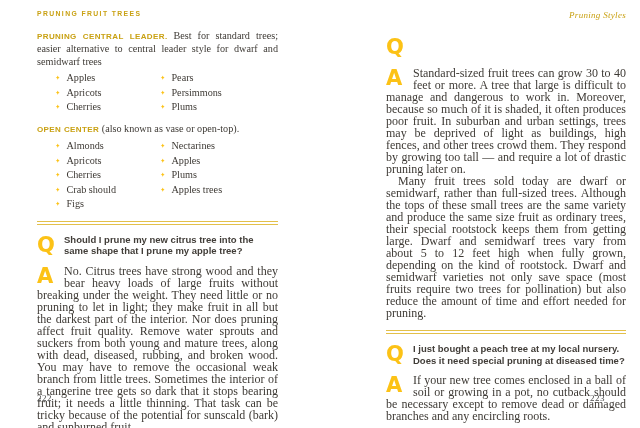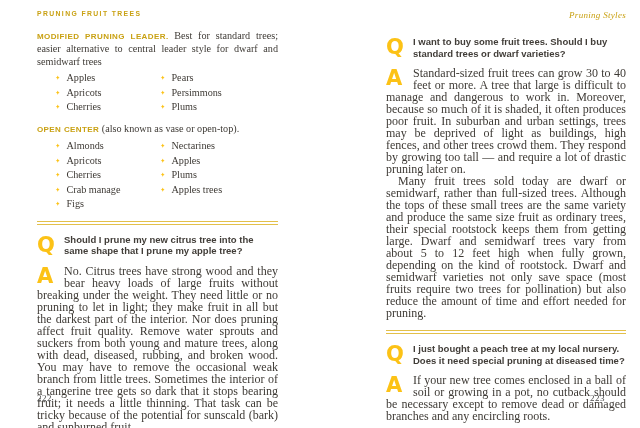--- a/index.html
+++ b/index.html
@@ -149,21 +149,21 @@
 </style>
 </head>
 <body>
 
 <div id="spread">
 
   <div class="page page-left">
 
     <div class="running-head">PRUNING FRUIT TREES</div>
 
-    <p class="intro"><span class="lead-in">MODIFIED PRUNING LEADER.</span> <span>Best for standard trees; easier alternative to central leader style for dwarf and semidwarf trees</span></p>
+    <p class="intro"><span class="lead-in">PRUNING CENTRAL LEADER.</span> <span>Best for standard trees; easier alternative to central leader style for dwarf and semidwarf trees</span></p>
 
     <div class="plant-list">
       <ul class="plant-col col-1">
         <li><span class="bullet">✦</span><span>Apples</span></li>
         <li><span class="bullet">✦</span><span>Apricots</span></li>
         <li><span class="bullet">✦</span><span>Cherries</span></li>
       </ul>
       <ul class="plant-col">
         <li><span class="bullet">✦</span><span>Pears</span></li>
         <li><span class="bullet">✦</span><span>Persimmons</span></li>
@@ -171,21 +171,21 @@
       </ul>
     </div>
 
     <p class="intro"><span class="lead-in">OPEN CENTER</span> <span>(also known as vase or open-top).</span></p>
 
     <div class="plant-list">
       <ul class="plant-col col-1">
         <li><span class="bullet">✦</span><span>Almonds</span></li>
         <li><span class="bullet">✦</span><span>Apricots</span></li>
         <li><span class="bullet">✦</span><span>Cherries</span></li>
-        <li><span class="bullet">✦</span><span>Crab manage</span></li>
+        <li><span class="bullet">✦</span><span>Crab should</span></li>
         <li><span class="bullet">✦</span><span>Figs</span></li>
       </ul>
       <ul class="plant-col">
         <li><span class="bullet">✦</span><span>Nectarines</span></li>
         <li><span class="bullet">✦</span><span>Apples</span></li>
         <li><span class="bullet">✦</span><span>Plums</span></li>
         <li><span class="bullet">✦</span><span>Apples trees</span></li>
       </ul>
     </div>
 
@@ -208,21 +208,20 @@
     </div>
 
   </div>
 
   <div class="page page-right">
 
     <div class="running-head-right">Pruning Styles</div>
 
     <div class="q-block">
       <span class="qa-letter">Q</span>
-      <div class="question">I want to buy some fruit trees. Should I buy standard trees or dwarf varieties?</div>
     </div>
 
     <div class="a-block">
       <span class="qa-letter">A</span>
       <p class="answer">Standard-sized fruit trees can grow 30 to 40 feet or more. A tree that large is difficult to manage and dangerous to work in. Moreover, because so much of it is shaded, it often produces poor fruit. In suburban and urban settings, trees may be deprived of light as buildings, high fences, and other trees crowd them. They respond by growing too tall — and require a lot of drastic pruning later on.</p>
       <p class="answer">Many fruit trees sold today are dwarf or semidwarf, rather than full-sized trees. Although the tops of these small trees are the same variety and produce the same size fruit as ordinary trees, their special rootstock keeps them from getting large. Dwarf and semidwarf trees vary from about 5 to 12 feet high when fully grown, depending on the kind of rootstock. Dwarf and semidwarf varieties not only save space (most fruits require two trees for pollination) but also reduce the amount of time and effort needed for pruning.</p>
     </div>
 
     <div class="rule-double divider" style="margin-top:11px;"></div>
 

